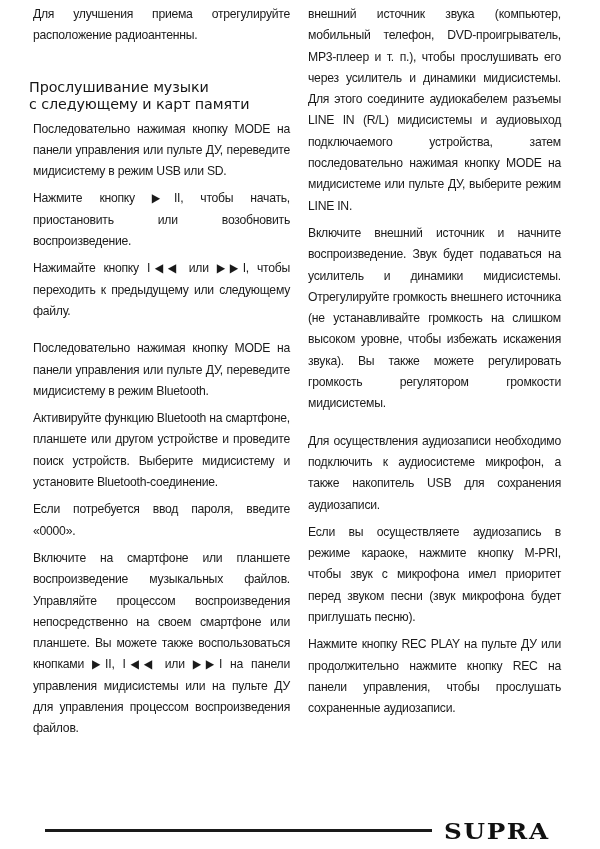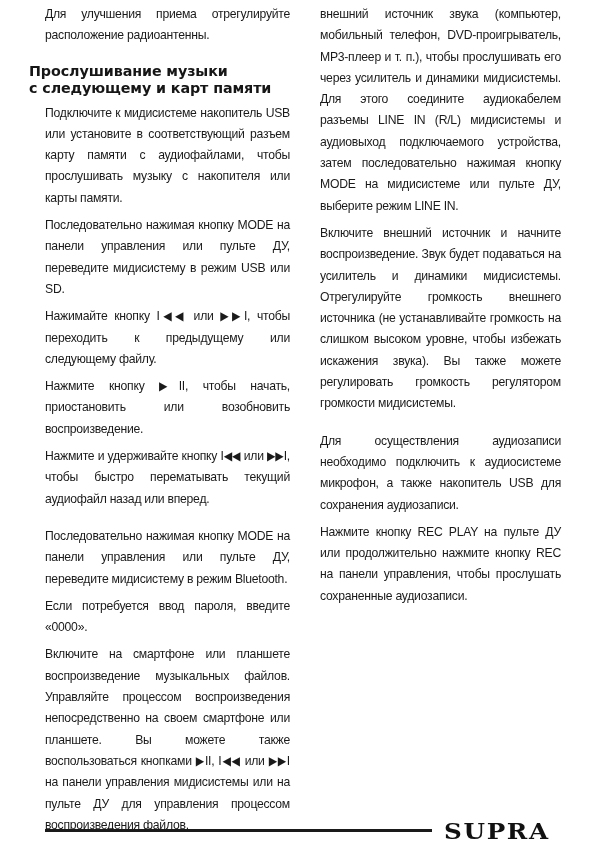--- a/index.html
+++ b/index.html
@@ -7,29 +7,29 @@
     width: 600px; height: 849px; position: relative; overflow: hidden;
     color: #1a1a1a;
     font-family: "Liberation Sans", "DejaVu Sans", sans-serif;
   }
   .col {
     position: absolute; top: 4px;
   }
   .col-left { left: 29px; width: 261px; }
   .col-right { left: 304px; width: 257px; }
   .para {
-    font-size: 12.2px; line-height: 21.3px; margin: 0 0 6px 16px;
+    font-size: 12.2px; line-height: 21.3px; margin: 0 0 6px 4px;
     text-align: justify; letter-spacing: -0.25px;
     font-stretch: condensed;
     transform-origin: left top;
   }
   .heading {
     font-family: "DejaVu Sans", sans-serif;
-    font-weight: bold; font-size: 14.3px; line-height: 17.5px;
-    margin: 0 0 5px 0; letter-spacing: -0.1px; color: #161616;
+    font-weight: normal; font-size: 14.3px; line-height: 17.5px;
+    margin: 16px 0 5px 0; letter-spacing: -0.1px; color: #161616;
   }
   .gap-s { height: 10px; }
   .footer-num {
     position: absolute; left: 2px; top: 854px;
     font-size: 10px; color: #444;
   }
   .footer-line {
     position: absolute; left: 45px; top: 829px; width: 387px; height: 3px;
     background: #1a1a1a;
   }
@@ -44,38 +44,38 @@
 <body>
 
 <div class="col col-left">
   <p class="para">Для улучшения приема отрегулируйте расположение радиоантенны.</p>
   <div class="gap-s"></div>
 
   <h2 class="heading">
     <span>Прослушивание музыки</span><br>
     <span>с следующему и карт памяти</span>
   </h2>
-  <p class="para">Подключите к мидисистеме накопитель USB или установите в соответствующий разъем карту памяти с аудиофайлами, чтобы прослушивать музыку с накопителя или карты памяти.</p>
   <p class="para">Последовательно нажимая кнопку MODE на панели управления или пульте ДУ, переведите мидисистему в режим USB или SD.</p>
+  <p class="para">Нажмите кнопку ▶II, чтобы начать, приостановить или возобновить воспроизведение.</p>
   <p class="para">Нажимайте кнопку I◀◀ или ▶▶I, чтобы переходить к предыдущему или следующему файлу.</p>
-  <p class="para">Нажмите кнопку ▶II, чтобы начать, приостановить или возобновить воспроизведение.</p>
-  <p class="para">Нажмите и удерживайте кнопку I◀◀ или ▶▶I, чтобы быстро перематывать текущий аудиофайл назад или вперед.</p>
   <div class="gap-s"></div>
 
   <p class="para">Последовательно нажимая кнопку MODE на панели управления или пульте ДУ, переведите мидисистему в режим Bluetooth.</p>
+  <p class="para">Активируйте функцию Bluetooth на смартфоне, планшете или другом устройстве и проведите поиск устройств. Выберите мидисистему и установите Bluetooth-соединение.</p>
   <p class="para">Если потребуется ввод пароля, введите «0000».</p>
   <p class="para">Включите на смартфоне или планшете воспроизведение музыкальных файлов. Управляйте процессом воспроизведения непосредственно на своем смартфоне или планшете. Вы можете также воспользоваться кнопками ▶II, I◀◀ или ▶▶I на панели управления мидисистемы или на пульте ДУ для управления процессом воспроизведения файлов.</p>
 
 </div>
 
 <div class="col col-right">
   <p class="para">внешний источник звука (компьютер, мобильный телефон, DVD-проигрыватель, MP3-плеер и т. п.), чтобы прослушивать его через усилитель и динамики мидисистемы. Для этого соедините аудиокабелем разъемы LINE IN (R/L) мидисистемы и аудиовыход подключаемого устройства, затем последовательно нажимая кнопку MODE на мидисистеме или пульте ДУ, выберите режим LINE IN.</p>
   <p class="para">Включите внешний источник и начните воспроизведение. Звук будет подаваться на усилитель и динамики мидисистемы. Отрегулируйте громкость внешнего источника (не устанавливайте громкость на слишком высоком уровне, чтобы избежать искажения звука). Вы также можете регулировать громкость регулятором громкости мидисистемы.</p>
   <div class="gap-s"></div>
 
   <p class="para">Для осуществления аудиозаписи необходимо подключить к аудиосистеме микрофон, а также накопитель USB для сохранения аудиозаписи.</p>
+  <p class="para">Если вы осуществляете аудиозапись в режиме караоке, нажмите кнопку M-PRI, чтобы звук с микрофона имел приоритет перед звуком песни (звук микрофона будет приглушать песню).</p>
   <p class="para">Нажмите кнопку REC PLAY на пульте ДУ или продолжительно нажмите кнопку REC на панели управления, чтобы прослушать сохраненные аудиозаписи.</p>
 
 </div>
 
 <div class="footer-num">10</div>
 <div class="footer-line"></div>
 <div class="footer-logo">SUPRA</div>
 
 </body></html>

